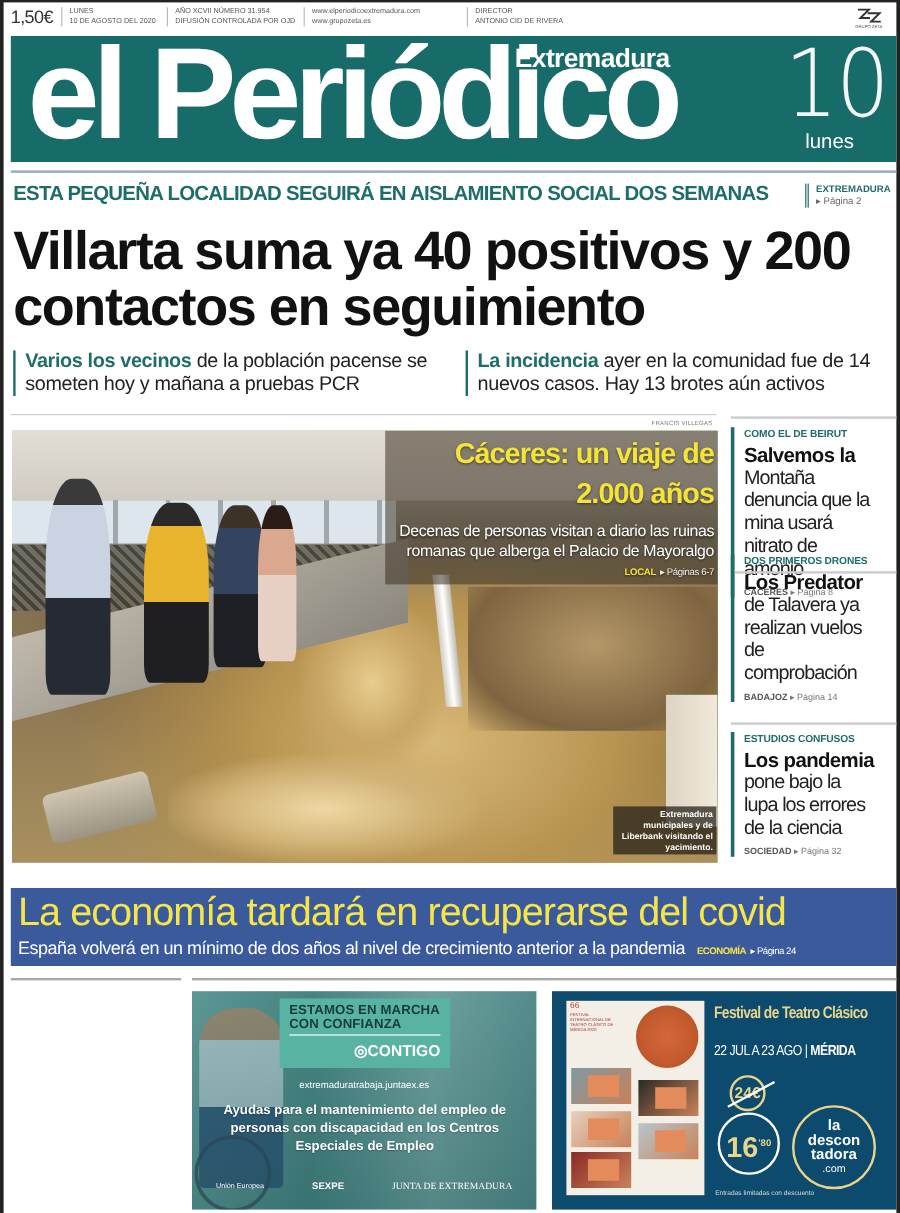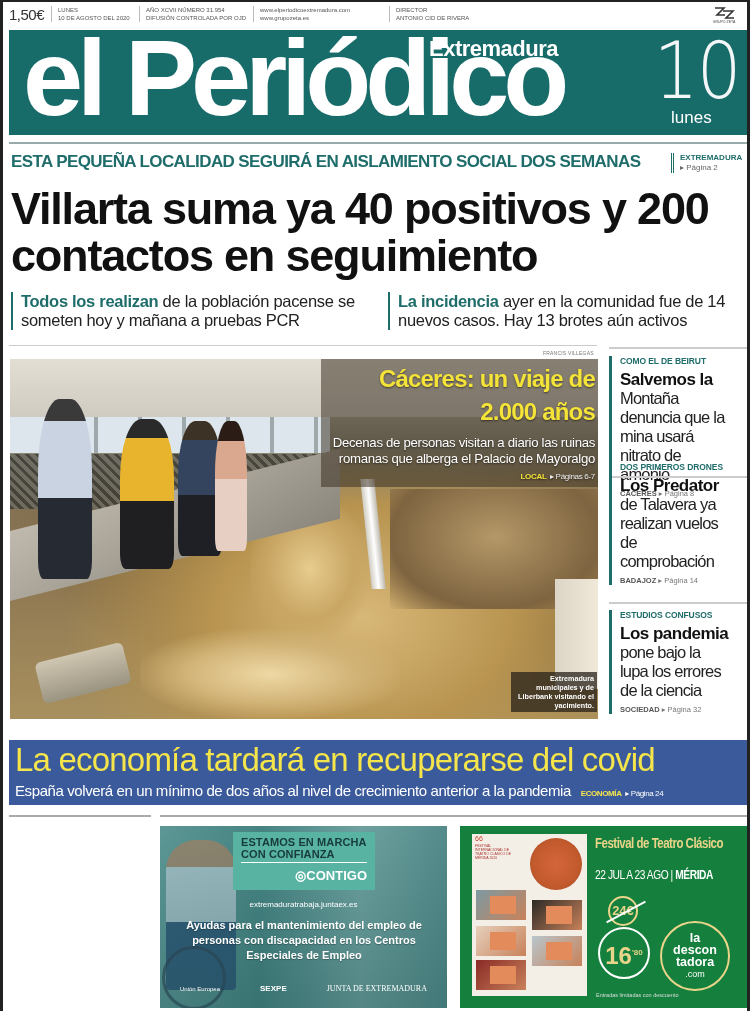--- a/index.html
+++ b/index.html
@@ -106,21 +106,21 @@
   .ad1 .box .line { position: absolute; left: 8px; right: 8px; top: 30px; height: 1px; background: #fff; }
   .ad1 .box .c { position: absolute; right: 8px; top: 36px; font-size: 13px; font-weight: bold; color: #fff; }
   .ad1 .url { position: absolute; top: 74px; left: 0; width: 100%; text-align: center; font-size: 8px; color: #fff; }
   .ad1 .msg { position: absolute; top: 92px; left: 4px; width: 280px; text-align: center; font-size: 11px; font-weight: bold; line-height: 15px; color: #fff; text-shadow: 0 1px 1px rgba(0,0,0,0.3); }
   .ad1 .logos { position: absolute; top: 158px; left: 0; width: 100%; display: flex; justify-content: space-around; align-items: center; font-size: 6px; color: #fff; }
   .ad1 .logos .sexpe { font-size: 8px; font-weight: bold; }
   .ad1 .logos .junta { font-family: "Liberation Serif", serif; font-size: 8px; }
 
   
   .ad2 { position: absolute: top: 824px; }
-  .ad2 { position: absolute; top: 824px; left: 457px; width: 287px; height: 182px; background: #15803d; overflow: hidden; padding-left: 22px; }
+  .ad2 { position: absolute; top: 824px; left: 457px; width: 287px; height: 182px; background: #0c4a6e; overflow: hidden; padding-left: 22px; }
   .ad2 .poster { position: absolute; left: 12px; top: 8px; width: 115px; height: 162px; background: #f4efe6; }
   .ad2 .poster .num { position: absolute; left: 3px; top: 1px; font-size: 7px; color: #c7412a; }
   .ad2 .poster .ptxt { position: absolute; left: 3px; top: 10px; font-size: 3.5px; color: #a33; line-height: 4px; width: 40px; }
   .ad2 .poster .seal { position: absolute; left: 58px; top: 4px; width: 52px; height: 52px; border-radius: 50%; background: radial-gradient(circle, #d6663c 0%, #c25a2e 60%, #a84a22 100%); }
   .ad2 .poster .tile { position: absolute; width: 50px; height: 30px; background: linear-gradient(135deg, #7d9aa3, #c8825a); }
   .ad2 .poster .tile i { position: absolute; left: 14px; top: 6px; width: 26px; height: 18px; background: #e38b5a; }
   .ad2 .fest { position: absolute; top: 9px; left: 135px; font-size: 14px; font-weight: bold; color: #e9d48a; letter-spacing: -0.6px; transform: scaleX(0.82); transform-origin: left; white-space: nowrap; }
   .ad2 .dates { position: absolute; top: 42px; left: 135px; font-size: 12px; color: #fff; letter-spacing: -0.5px; transform: scaleX(0.85); transform-origin: left; white-space: nowrap; }
   .ad2 .dates b { font-weight: bold; }
   .ad2 .old { position: absolute; top: 70px; left: 148px; width: 30px; height: 30px; border: 2px solid #e9d48a; border-radius: 50%; color: #e9d48a; font-size: 13px; font-weight: bold; text-align: center; line-height: 26px; }
@@ -171,21 +171,21 @@
 
   <div class="rule" style="top:140px;"></div>
 
   <div class="kicker">ESTA PEQUEÑA LOCALIDAD SEGUIRÁ EN AISLAMIENTO SOCIAL DOS SEMANAS</div>
   <div class="kicker-ref">
     <div class="sec">EXTREMADURA</div>
     <div class="pg">▸ Página 2</div>
   </div>
   <div class="headline">Villarta suma ya 40 positivos y 200 contactos en seguimiento</div>
   <div class="subs">
-    <div class="sub"><b>Todos los realizan</b><span> de la población pacense se someten hoy y mañana a pruebas PCR</span></div>
+    <div class="sub"><b>Varios los vecinos</b><span> de la población pacense se someten hoy y mañana a pruebas PCR</span></div>
     <div class="sub"><b>La incidencia</b><span> ayer en la comunidad fue de 14 nuevos casos. Hay 13 brotes aún activos</span></div>
   </div>
 
   <div class="rule" style="top:343px; width:588px; height:1px; background:#ccc;"></div>
 
   <div class="photo-credit">FRANCIS VILLEGAS</div>
   <div class="photo">
     <div class="ceiling"></div>
     <div class="windows"></div>
     <div class="fence"></div>

